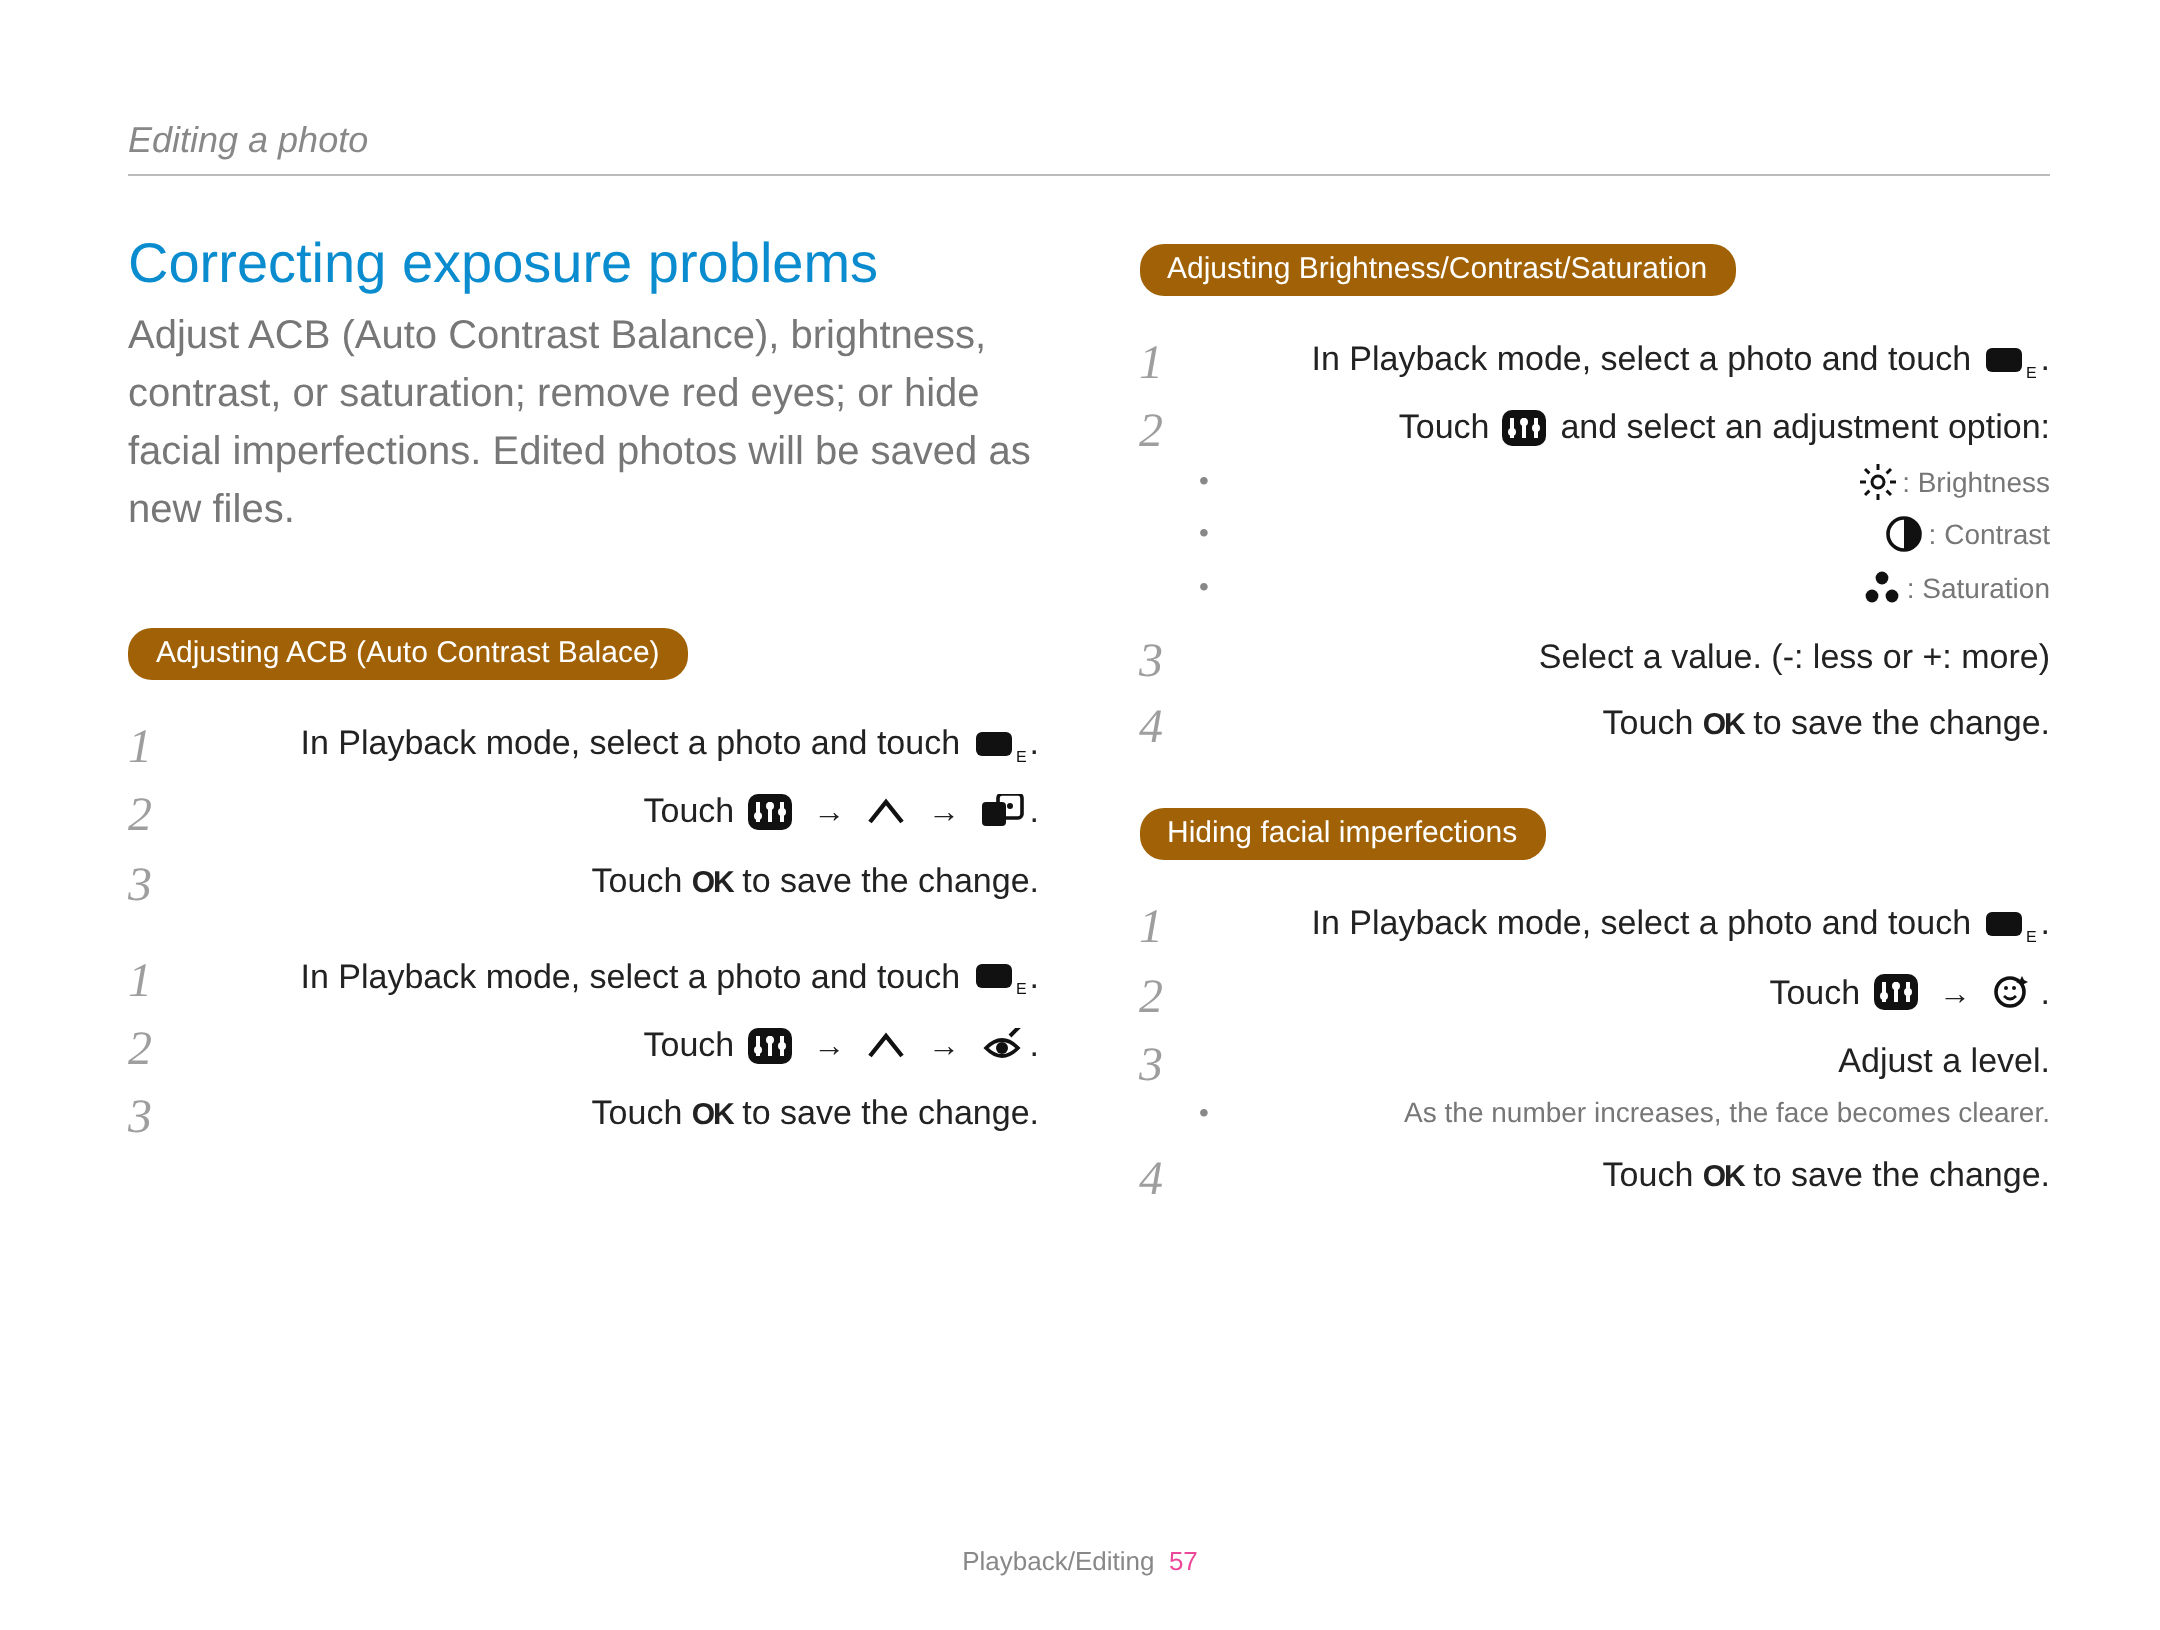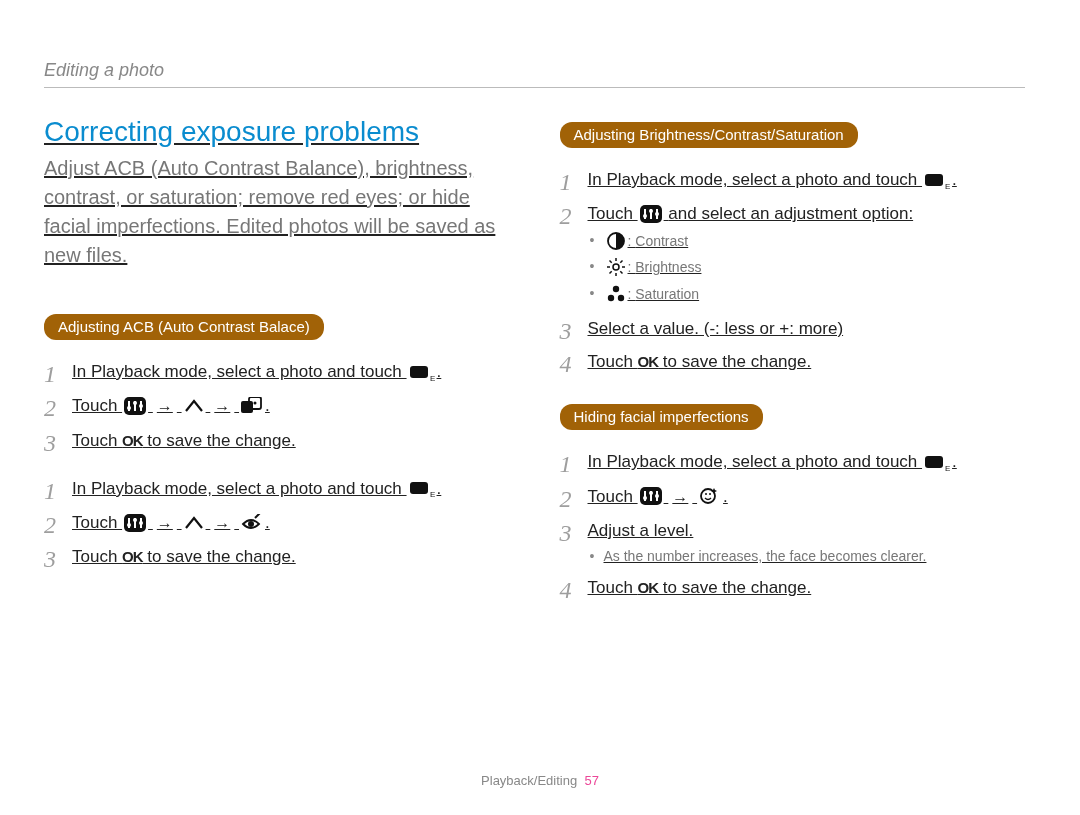--- a/index.html
+++ b/index.html
@@ -9,34 +9,33 @@
     height: 815px;
     background: #ffffff;
     font-family: Arial, Helvetica, sans-serif;
     color: #222;
   }
   .page {
     position: relative;
     width: 1080px;
     height: 808px;
     box-sizing: border-box;
-    padding: 60px 55px 20px 44px;
+    padding: 60px 55px 20px 64px;
   }
   .breadcrumb {
     font-size: 18px;
     color: #888;
     font-style: italic;
     border-bottom: 1px solid #bbb;
     padding-bottom: 6px;
     margin-bottom: 28px;
   }
   .columns {
     display: flex;
     gap: 50px;
-    text-decoration: underline;
   }
   .col {
     flex: 1;
     min-width: 0;
   }
   h1 {
     font-size: 28px;
     font-weight: normal;
     color: #0a8ccf;
     margin: 0 0 6px 0;
@@ -54,20 +53,21 @@
     border-radius: 12px;
     padding: 4px 14px 5px 14px;
     font-size: 15px;
     margin: 6px 0 10px 0;
   }
   ol.steps {
     list-style: none;
     padding: 0;
     margin: 0 0 24px 0;
     counter-reset: step;
+    text-align: right;
   }
   ol.steps > li {
     position: relative;
     padding-left: 28px;
     margin: 10px 0;
     font-size: 17px;
     color: #222;
     line-height: 1.4;
   }
   ol.steps > li::before {
@@ -280,29 +280,29 @@
         </li>
         <li>
           <span>Touch </span>
           <span class="ic"><svg width="22" height="18">
                 <use href="#ico-adjust"></use>
               </svg></span>
           <span> and select an adjustment option:</span>
           <ul class="sub">
             <li>
               <span class="ic"><svg width="20" height="20">
+                    <use href="#ico-bright"></use>
+                  </svg></span>:
+              <span>Brightness</span>
+            </li>
+            <li>
+              <span class="ic"><svg width="20" height="20">
                     <use href="#ico-contrast"></use>
                   </svg></span>:
               <span>Contrast</span>
-            </li>
-            <li>
-              <span class="ic"><svg width="20" height="20">
-                    <use href="#ico-bright"></use>
-                  </svg></span>:
-              <span>Brightness</span>
             </li>
             <li>
               <span class="ic"><svg width="20" height="20">
                     <use href="#ico-sat"></use>
                   </svg></span>:
               <span>Saturation</span>
             </li>
           </ul>
         </li>
         <li>

